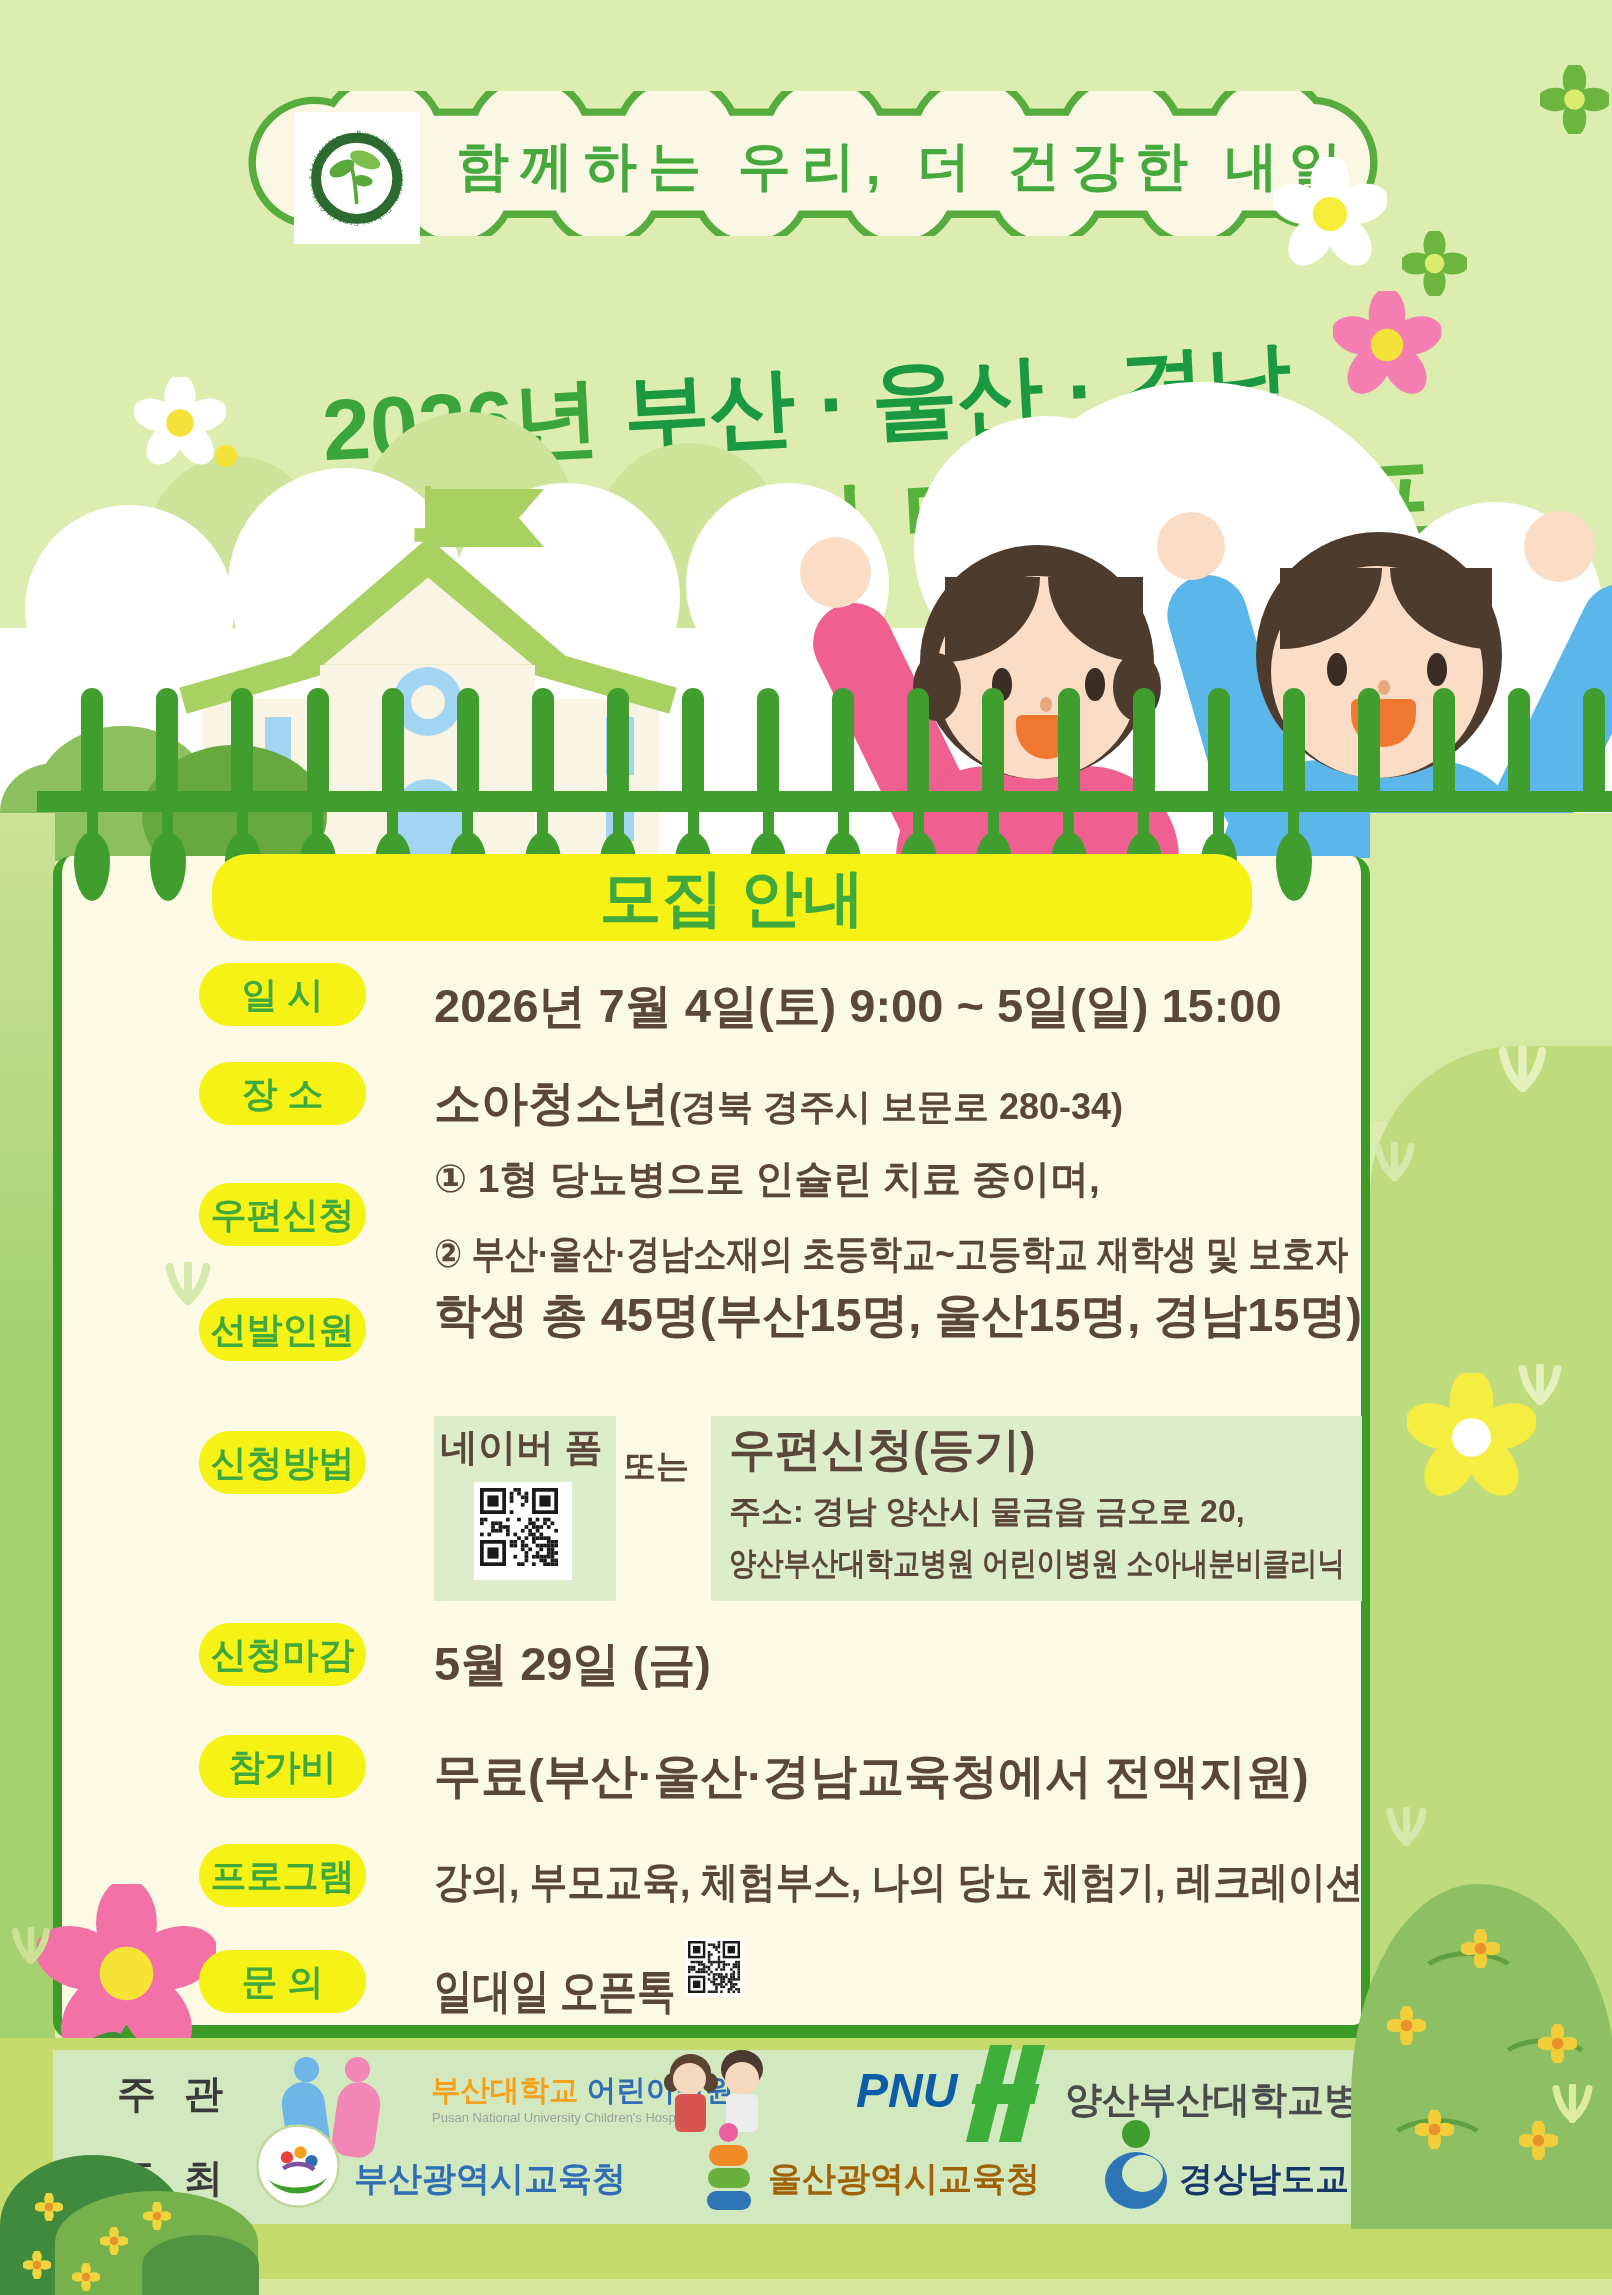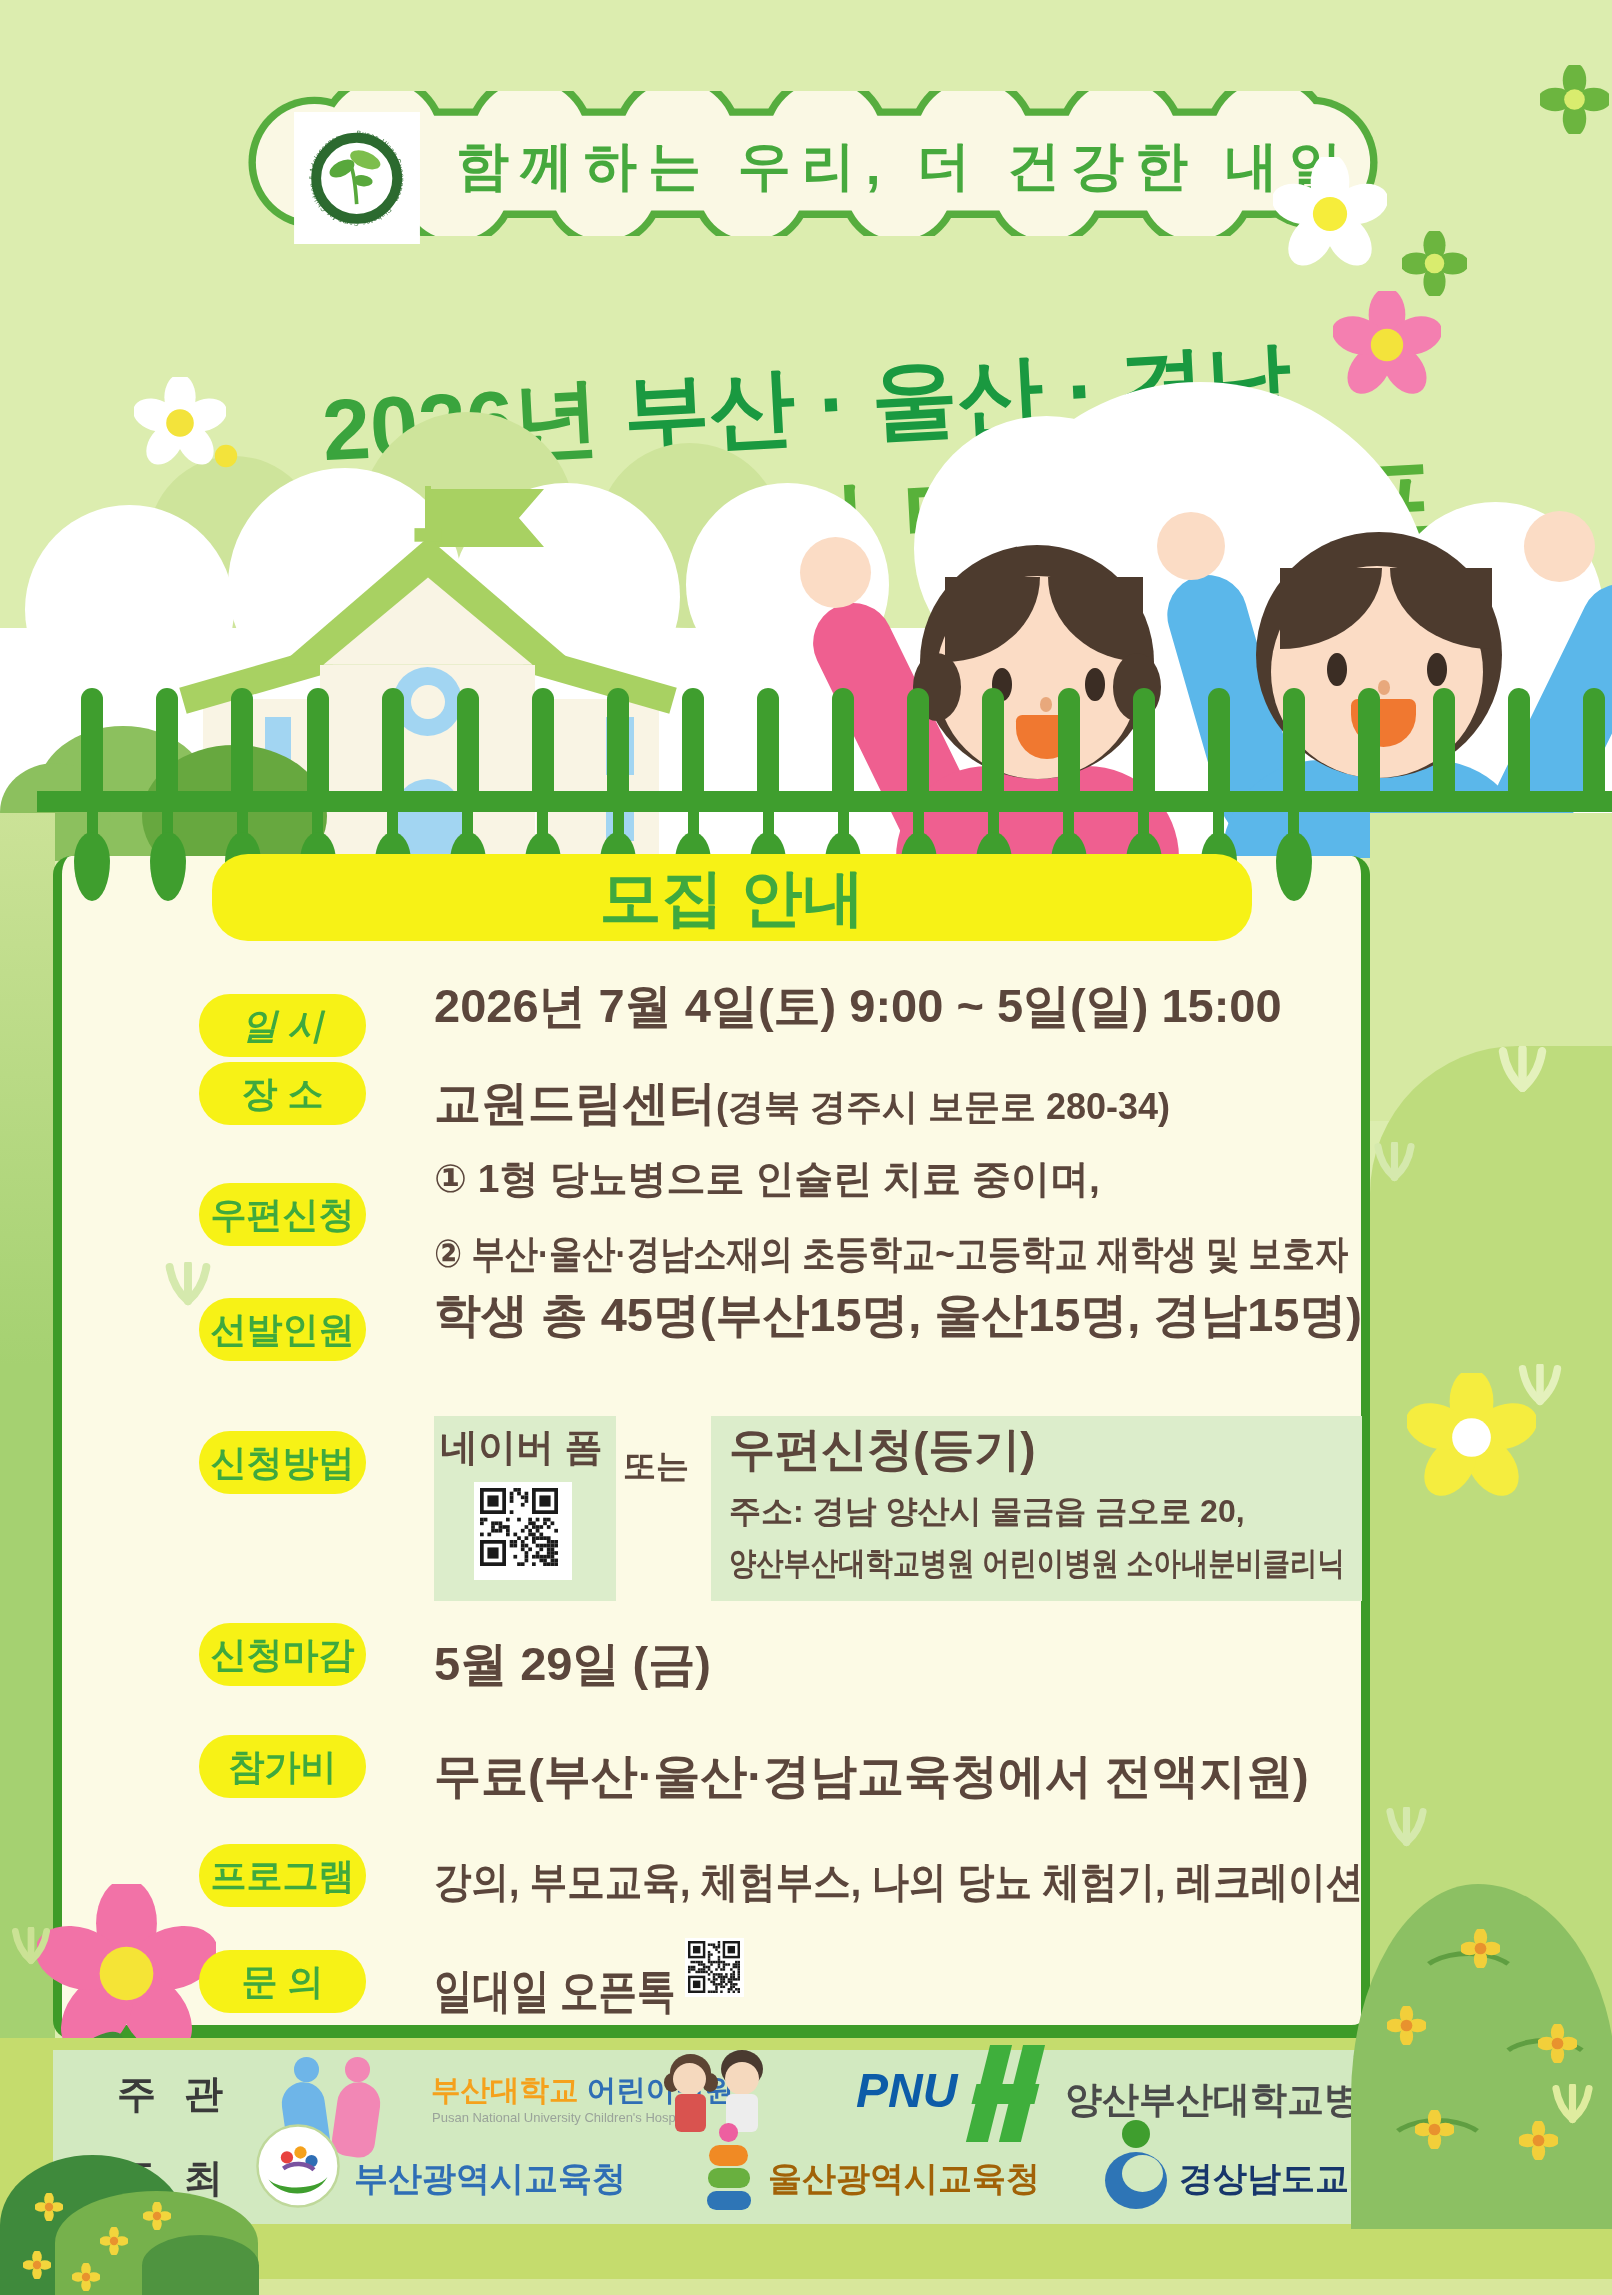--- a/index.html
+++ b/index.html
@@ -309,26 +309,26 @@
         <g stroke="#E4F1BC" stroke-width="13" stroke-linecap="round" fill="none">
     <path d="M20,8 C24,34 34,50 50,64"></path>
           <path d="M50,4 L50,64"></path>
           <path d="M80,8 C76,34 66,50 50,64"></path>
         </g>
       </svg>
     </div>
 
   <div id="banner">모집 안내</div>
 
-  <div class="pill" style="top:994px;font-style:italic;">일 시</div>
+  <div class="pill" style="top:963px;">일 시</div>
   <div class="val autofit" style="top:975px;font-size:47px;width:923px;">2026년 7월 4일(토) 9:00 ~ 5일(일) 15:00</div>
 
   <div class="pill" style="top:1062px;">장 소</div>
   <div class="val autofit" style="top:1072px;font-size:47px;width:923px;">
-    <span>교원드림센터</span><span style="font-size:36px;">(경북 경주시 보문로 280-34)</span>
+    <span>소아청소년</span><span style="font-size:36px;">(경북 경주시 보문로 280-34)</span>
   </div>
 
   <div class="pill" style="top:1183px;">우편신청</div>
   <div class="val autofit" style="top:1152px;font-size:39px;width:923px;">① 1형 당뇨병으로 인슐린 치료 중이며,</div>
   <div class="val autofit" style="top: 1227px; font-size: 39px; width: 923px; transform-origin: left center; transform: scaleX(0.853);">② 부산·울산·경남소재의 초등학교~고등학교 재학생 및 보호자</div>
 
   <div class="pill" style="top:1298px;">선발인원</div>
   <div class="val autofit" style="top: 1284px; font-size: 47px; width: 923px; transform-origin: left center; transform: scaleX(0.998);">학생 총 45명(부산15명, 울산15명, 경남15명)</div>
 
   <div class="pill" style="top:1431px;">신청방법</div>

